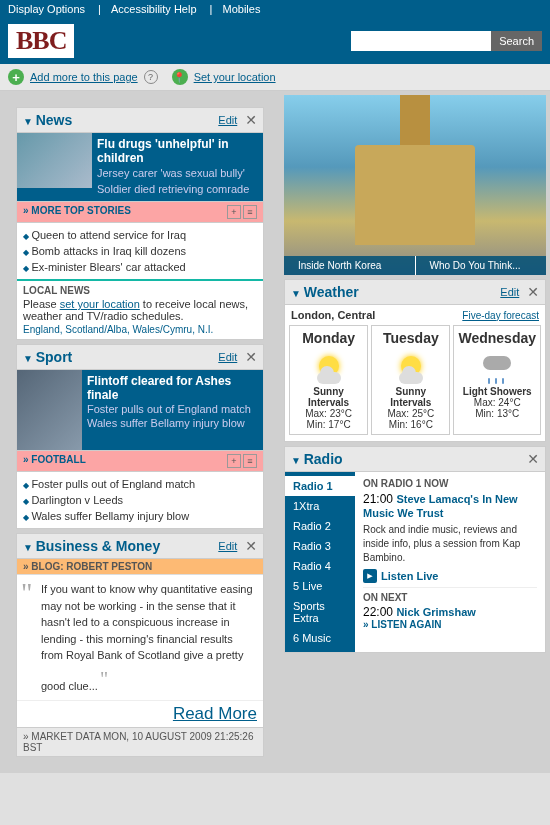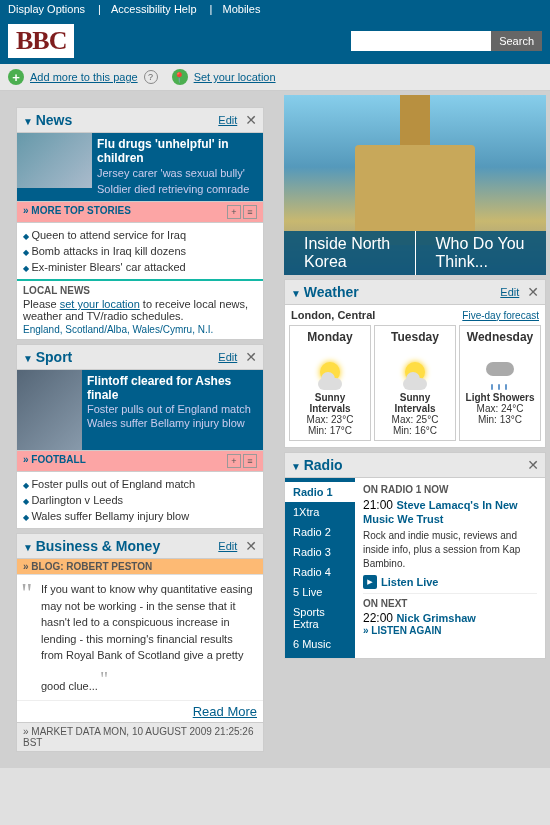--- a/index.html
+++ b/index.html
@@ -55,36 +55,36 @@
     .local-news { padding: 4px 6px; font-size: 11px; color: #333; border-top: 2px solid #14b8a6; }
     .local-label { font-weight: bold; font-size: 10px; color: #555; text-transform: uppercase; margin-bottom: 2px; }
     .local-link { color: #005e8b; text-decoration: underline; cursor: pointer; }
     .local-regions { color: #005e8b; font-size: 10px; cursor: pointer; margin-top: 2px; }
 
     
     .bbc-building { width: 100%; height: 180px; background: linear-gradient(180deg, #87ceeb 0%, #5599bb 40%, #c8b870 70%, #888 100%); position: relative; overflow: hidden; }
     .building-shape { position: absolute; bottom: 30px; left: 50%; transform: translateX(-50%); width: 120px; height: 100px; background: #c8a85a; border-radius: 4px 4px 0 0; }
     .building-tower { position: absolute; bottom: 130px; left: 50%; transform: translateX(-50%); width: 30px; height: 50px; background: #b89040; }
     .building-caption { position: absolute; bottom: 0; left: 0; right: 0; display: flex; }
-    .caption-item { flex: 1; background: rgba(0,80,120,0.85); color: #fff; font-size: 16px; padding: 4px 20px; cursor: pointer; }
+    .caption-item { flex: 1; background: rgba(0,80,120,0.85); color: #fff; font-size: 10px; padding: 4px 14px; cursor: pointer; }
     .caption-item:first-child { border-right: 1px solid #fff; }
 
     
     .sport-hero { background: #005e8b; padding: 4px 6px 4px 70px; position: relative; min-height: 80px; }
     .sport-hero-img { position: absolute; left: 0; top: 0; width: 65px; height: 80px; background: linear-gradient(135deg, #556677 0%, #889aab 100%); overflow: hidden; }
     .sport-headline { color: #fff; font-size: 12px; font-weight: bold; cursor: pointer; }
     .sport-subhead { color: #cce; font-size: 11px; padding: 1px 0; cursor: pointer; }
 
     
     .weather-meta { padding: 4px 6px; display: flex; justify-content: space-between; align-items: center; font-size: 11px; }
     .weather-location { font-weight: bold; color: #333; }
     .weather-forecast-label { color: #005e8b; font-size: 10px; cursor: pointer; text-decoration: underline; text-align: center; }
     .weather-days { display: flex; padding: 0 4px 6px; gap: 3px; }
     .weather-day { flex: 1; border: 1px solid #ccc; padding: 4px; text-align: center; }
-    .day-name { font-weight: bold; color: #333; font-size: 12px; margin-bottom: 16px; }
+    .day-name { font-weight: bold; color: #333; font-size: 14px; margin-bottom: 8px; }
     .weather-icon-sun2 { width: 30px; height: 30px; margin: 0 auto 2px; position: relative; }
     .sun-circle { width: 20px; height: 20px; background: #ffdd44; border-radius: 50%; position: absolute; top: 2px; left: 5px; box-shadow: 0 0 6px #ffcc00; }
     .cloud-shape { width: 24px; height: 12px; background: #ddd; border-radius: 10px; position: absolute; bottom: 0; left: 3px; }
     .cloud-puff { width: 14px; height: 14px; background: #ddd; border-radius: 50%; position: absolute; bottom: 4px; left: 6px; }
     .weather-icon-rain { width: 30px; height: 30px; margin: 0 auto 2px; position: relative; }
     .rain-cloud { width: 28px; height: 14px; background: #aaa; border-radius: 10px; position: absolute; top: 2px; left: 1px; }
     .rain-drop { width: 2px; height: 6px; background: #6699cc; position: absolute; bottom: 0; border-radius: 1px; }
     .weather-desc { font-size: 10px; font-weight: bold; color: #333; }
     .weather-temp { font-size: 10px; color: #333; }
 
@@ -105,21 +105,21 @@
     .listen-again { color: #005e8b; font-size: 10px; cursor: pointer; font-weight: bold; }
     .listen-again::before { content: '» '; }
 
     
     .blog-label { background: #fdba74; padding: 2px 6px; font-size: 10px; font-weight: bold; color: #555; border-bottom: 1px solid #ddd; }
     .blog-label::before { content: '» '; }
     .blog-quote { padding: 6px 6px 6px 24px; position: relative; font-size: 11px; color: #333; line-height: 1.5; border-bottom: 1px solid #eee; }
     .quote-mark-open { position: absolute; left: 4px; top: 4px; font-size: 28px; color: #aaa; line-height: 1; font-family: Georgia, serif; }
     .quote-mark-close { display: inline; font-size: 20px; color: #aaa; font-family: Georgia, serif; vertical-align: bottom; margin-left: 2px; }
     .read-more { text-align: right; padding: 3px 6px; }
-    .read-more-link { color: #005e8b; font-size: 13px; cursor: pointer; text-decoration: underline; }
+    .read-more-link { color: #005e8b; font-size: 17px; cursor: pointer; text-decoration: underline; }
     .market-data { background: #e8e8e8; padding: 3px 6px; font-size: 10px; color: #555; border-top: 1px solid #ccc; }
     .market-data::before { content: '» '; }
   </style>
 </head>
 <body>
 
 <div class="top-nav">
   <span>Display Options</span>
   <span>Accessibility Help</span>
   <span>Mobiles</span>

